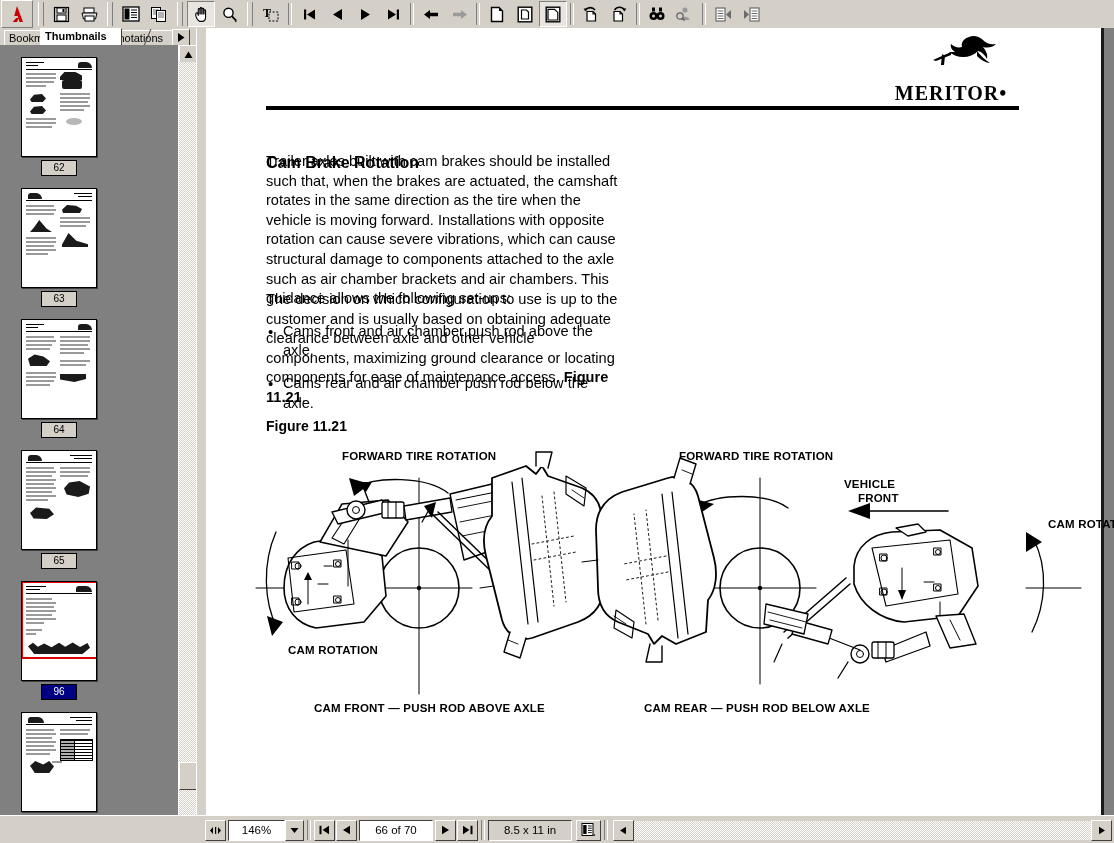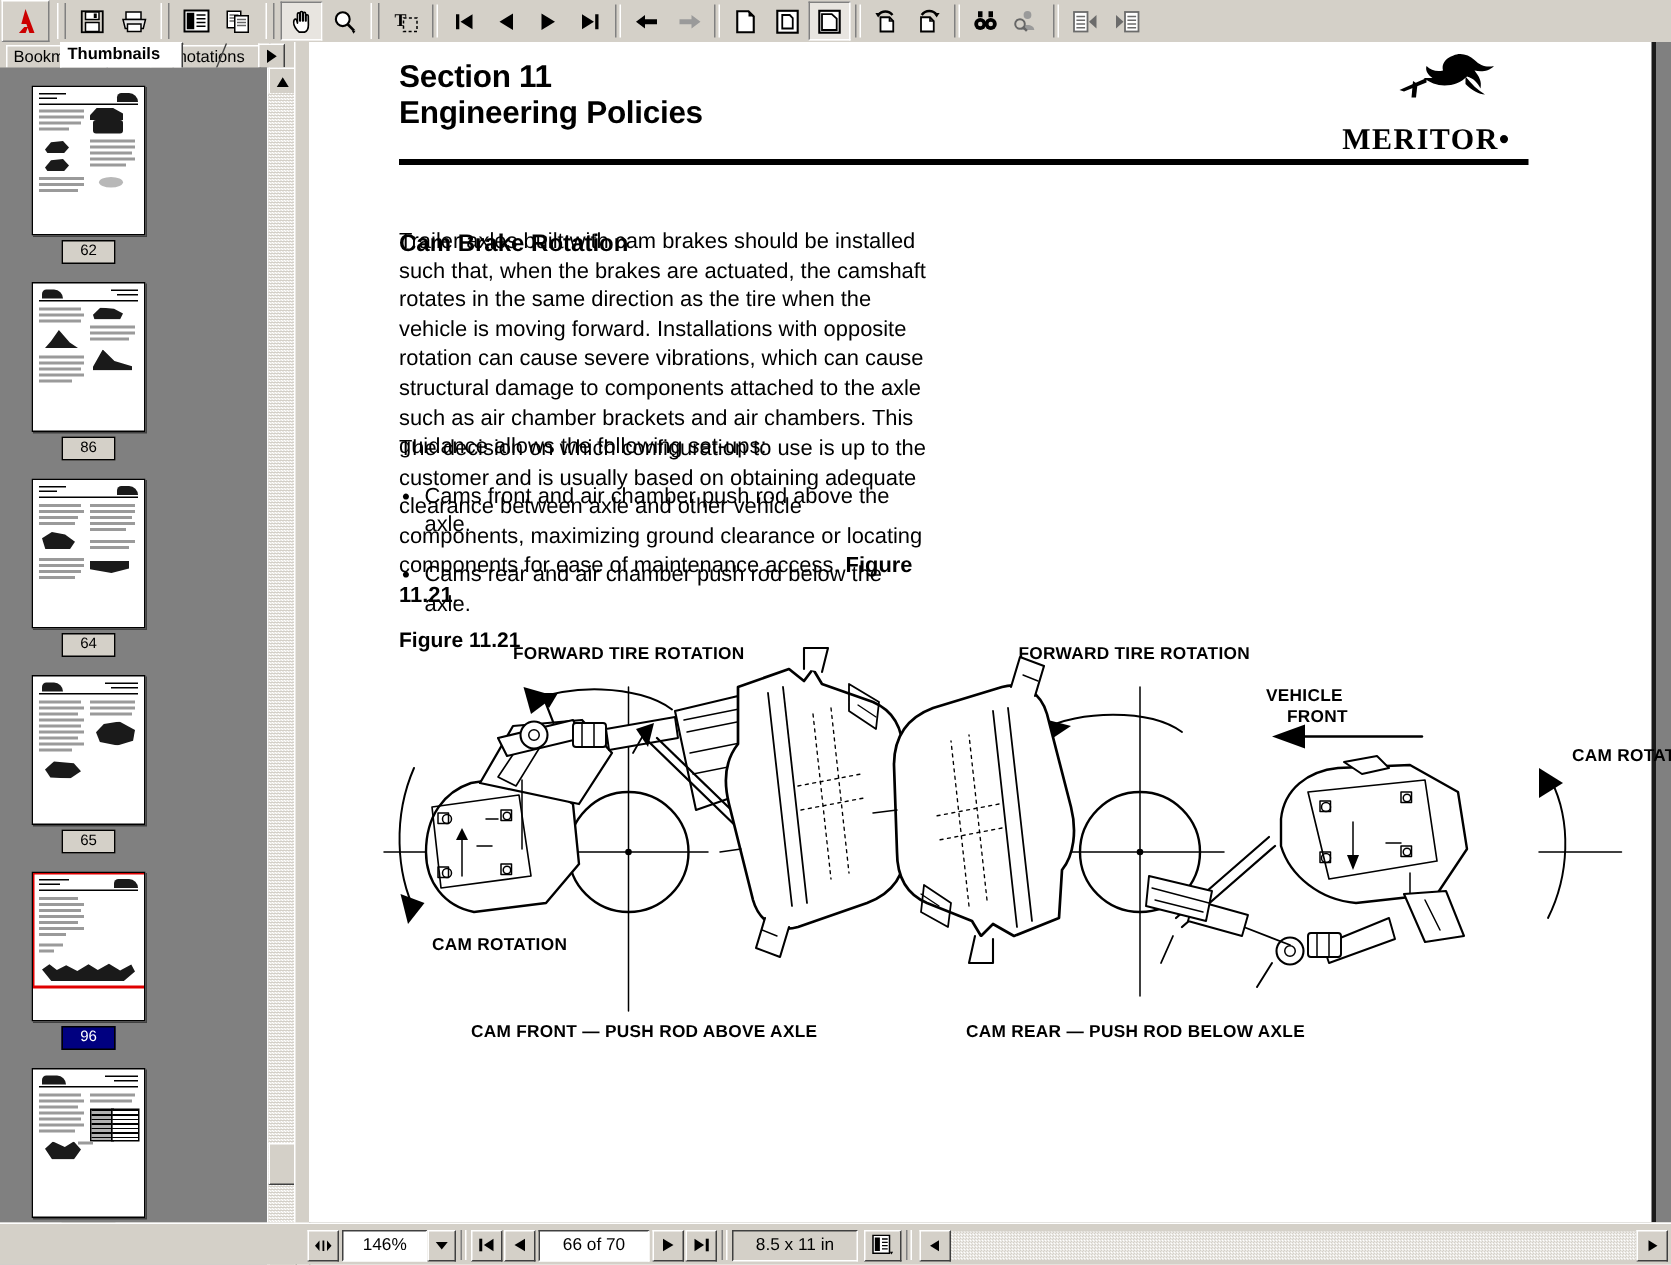--- a/index.html
+++ b/index.html
@@ -107,21 +107,21 @@
   .h2{position:absolute;left:60px;top:96px;font-size:16px;font-weight:bold;color:#000;margin-top:30px;}
   .body{position:absolute;left:60px;top:124px;width:352px;
         font-size:14.6px;line-height:19.6px;color:#000;}
   .body p{margin:0 0 0 0;}
   .bul{position:relative;padding-left:17px;margin-top:13px;}
   .bul:before{content:"\2022";position:absolute;left:2px;top:0;font-size:15px;}
   .para2{position:absolute;left:60px;top:262px;width:352px;
          font-size:14.6px;line-height:19.6px;color:#000;}
   .figlabel{position:absolute;left:60px;top:390px;font-size:14px;font-weight:bold;}
 
-  .figure{position:absolute;left:30px;top:388px;width:850px;height:300px;}
+  .figure{position:absolute;left:30px;top:408px;width:850px;height:300px;}
   .figtext{position:absolute;font-size:11.5px;font-weight:bold;color:#000;
            letter-spacing:0.2px;white-space:nowrap;}
   .figure svg{position:absolute;left:0;top:0;}
 
   
   .statusbar{position:absolute;left:0;top:815px;width:1114px;height:28px;
              background:#d4d0c8;border-top:1px solid #fff;display:flex;
              align-items:center;}
   .st-btn{height:19px;min-width:17px;background:#d4d0c8;
           border-top:1px solid #fff;border-left:1px solid #fff;
@@ -433,21 +433,21 @@
           <div class="mline" style="left:38px;top:32px;width:30px;"></div>
           <div class="mline" style="left:38px;top:36px;width:26px;"></div>
           <div class="mblob" style="left:8px;top:31px;width:22px;height:12px;clip-path:polygon(42% 0,75% 70%,100% 100%,0 100%,18% 62%);"></div>
           <div class="mline" style="left:4px;top:48px;width:30px;"></div>
           <div class="mline" style="left:4px;top:52px;width:30px;"></div>
           <div class="mline" style="left:4px;top:56px;width:28px;"></div>
           <div class="mline" style="left:4px;top:60px;width:30px;"></div>
           <div class="mline" style="left:4px;top:64px;width:22px;"></div>
           <div class="mblob" style="left:40px;top:44px;width:26px;height:14px;clip-path:polygon(25% 0,55% 55%,100% 80%,100% 100%,0 100%,0 82%);"></div>
         </div>
-        <div class="tnum">86</div>
+        <div class="tnum">63</div>
       </div>
 
       <div class="thumb" style="top:274px;">
         <div class="thumbpage" style="height:98px;">
           <div class="mblob" style="left:56px;top:4px;width:14px;height:6px;border-radius:3px 6px 0 0;"></div>
           <div class="mline dark" style="left:4px;top:4px;width:18px;height:1px;"></div>
           <div class="mline dark" style="left:4px;top:7px;width:12px;height:1px;"></div>
           <div class="mrule" style="left:4px;top:11px;width:66px;"></div>
           <div class="mline" style="left:4px;top:16px;width:28px;"></div>
           <div class="mline" style="left:4px;top:20px;width:30px;"></div>
@@ -554,24 +554,20 @@
           </svg>
       </div>
     </div>
   </div>
 
   <div class="splitter"></div>
 
   <div class="docview">
     <div class="page">
 
-      <div class="pg-head">
-        <div class="sect">Section 11</div>
-        <div class="sect">Engineering Policies</div>
-      </div>
       <div class="hrule"></div>
 
       <div class="logo">
         <svg width="120" height="48" viewBox="0 0 120 48" style="display:block;margin:0 auto;">
           <path d="M78 3 C82 1 88 2 92 6 C96 10 100 11 105 10 C101 14 96 14 92 13
                    C95 17 97 20 96 25 C94 21 91 18 87 17 C83 21 78 23 72 23
                    C67 23 62 21 58 18 L64 18 C61 16 59 13 60 10 C63 13 67 14 71 13
                    C70 9 72 5 78 3 Z" fill="#000"></path>
           <path d="M60 18 L42 26 L45 27 L60 21 Z" fill="#000"></path>
           <path d="M51 20 L50 31 L53 31 L54 22 Z" fill="#000"></path>

